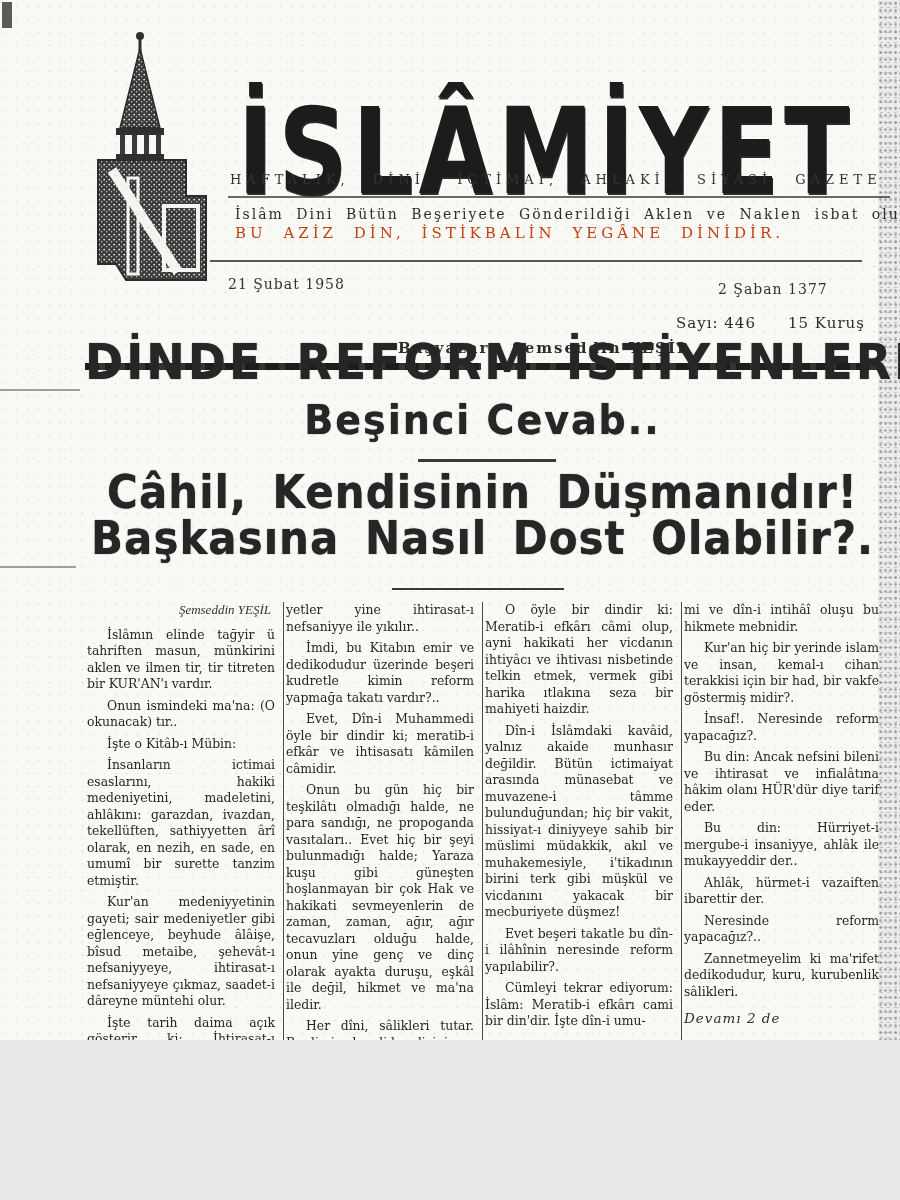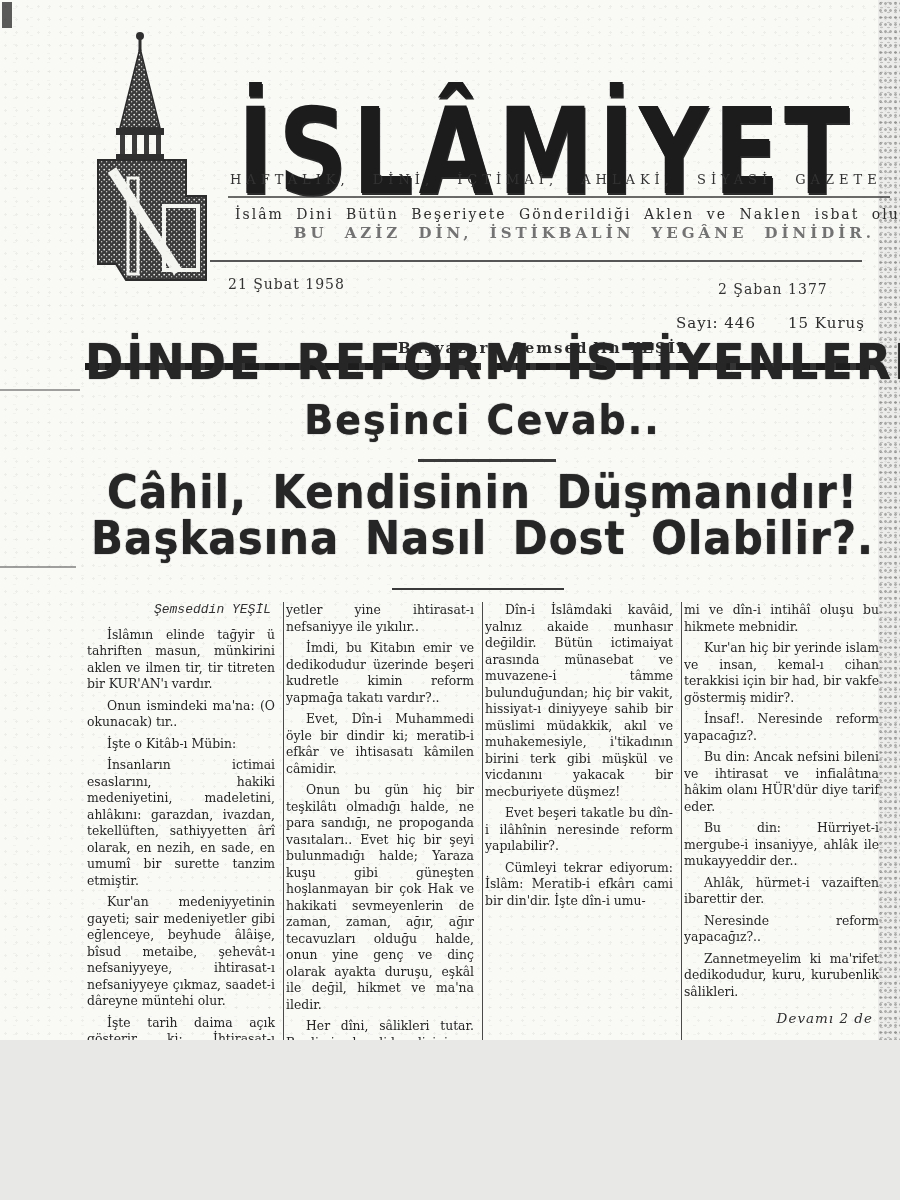--- a/index.html
+++ b/index.html
@@ -42,22 +42,22 @@
     font-family:"DejaVu Serif", serif;font-size:13px;color:#333;
     letter-spacing:5px;word-spacing:14px;white-space:nowrap;
   }
   .rule{position:absolute;background:#3a3a3a;height:2px;}
   .rule.r-sub{left:228px;top:196px;width:662px;opacity:.75;}
   .motto1{
     position:absolute;left:235px;top:206px;width:640px;text-align:center;
     font-size:14px;color:#2e2e2e;letter-spacing:2px;word-spacing:6px;white-space:nowrap;
   }
   .motto2{
-    position:absolute;left:235px;top:224px;width:640px;text-align:right;
-    font-size:15px;font-weight:bold;color:#737373;letter-spacing:4px;word-spacing:8px;white-space:nowrap;
+    position:absolute;left:235px;top:224px;width:640px;text-align:left;
+    font-size:15px;font-weight:normal;color:#c2410c;letter-spacing:4px;word-spacing:8px;white-space:nowrap;
   }
   .rule.r-info{left:210px;top:260px;width:652px;opacity:.85;}
   .date-left{position:absolute;left:228px;top:276px;font-size:14px;color:#333;letter-spacing:1px;}
   .date-right{position:absolute;left:718px;top:281px;font-size:14px;color:#333;letter-spacing:1px;}
   .editor{position:absolute;left:398px;top:314px;font-size:15px;font-weight:bold;color:#2c2c2c;letter-spacing:2px;margin-top:25px;}
   .issue{position:absolute;left:676px;top:314px;font-size:15px;color:#2c2c2c;letter-spacing:1px;}
   .price{position:absolute;left:788px;top:314px;font-size:15px;color:#2c2c2c;letter-spacing:1px;}
 
   .bar{position:absolute;top:363px;height:7px;background:
        repeating-linear-gradient(90deg,#1d1d1d 0 14px,#343434 14px 20px);}
@@ -86,24 +86,24 @@
   .col{
     width:199px;box-sizing:border-box;padding:0 8px 0 2px;
     border-right:1px solid #4a4a4a;overflow:hidden;
     font-size:12.4px;line-height:16.5px;text-align:justify;color:#262626;
   }
   .col:last-child{border-right:none;padding-right:2px;}
   .col p{margin:0 0 5px 0;text-indent:20px;}
   .col p.noindent{text-indent:0;}
   .byline{
     text-align:right;font-style:italic;font-size:13px;color:#333;
-    margin:0 4px 8px 0;font-family:Liberation Mono, monospace;
+    margin:0 4px 8px 0;font-family:Liberation Serif, serif;
   }
   .continuation{
-    text-align:right;font-style:italic;font-size:13.5px;color:#2e2e2e;
+    text-align:left;font-style:italic;font-size:13.5px;color:#2e2e2e;
     margin-top:10px;padding-right:6px;letter-spacing:1px;
   }
 </style>
 </head>
 <body>
 
 <div class="page">
 
   <div class="scan-band-right"></div>
   <div class="artifact a1"></div>
@@ -177,20 +177,21 @@
 
     <div class="col">
       <p class="noindent">yetler yine ihtirasat-ı nefsaniyye ile yıkılır..</p>
       <p>İmdi, bu Kitabın emir ve dedikodudur üzerinde beşeri kudretle kimin reform yapmağa takatı vardır?..</p>
       <p>Evet, Dîn-i Muhammedi öyle bir dindir ki; meratib-i efkâr ve ihtisasatı kâmilen câmidir.</p>
       <p>Onun bu gün hiç bir teşkilâtı olmadığı halde, ne para sandığı, ne propoganda vasıtaları.. Evet hiç bir şeyi bulunmadığı halde; Yaraza kuşu gibi güneşten hoşlanmayan bir çok Hak ve hakikati sevmeyenlerin de zaman, zaman, ağır, ağır tecavuzları olduğu halde, onun yine genç ve dinç olarak ayakta duruşu, eşkâl ile değil, hikmet ve ma'na iledir.</p>
       <p>Her dîni, sâlikleri tutar. Bu din ise kendi kendisini</p>
     </div>
 
     <div class="col">
+      <p>O öyle bir dindir ki: Meratib-i efkârı câmi olup, ayni hakikati her vicdanın ihtiyâcı ve ihtivası nisbetinde telkin etmek, vermek gibi harika ıtlakına seza bir mahiyeti haizdir.</p>
       <p>Dîn-i İslâmdaki kavâid, yalnız akaide munhasır değildir. Bütün ictimaiyat arasında münasebat ve muvazene-i tâmme bulunduğundan; hiç bir vakit, hissiyat-ı diniyyeye sahib bir müslimi müdakkik, akıl ve muhakemesiyle, i'tikadının birini terk gibi müşkül ve vicdanını yakacak bir mecburiyete düşmez!</p>
       <p>Evet beşeri takatle bu dîn-i ilâhînin neresinde reform yapılabilir?.</p>
       <p>Cümleyi tekrar ediyorum: İslâm: Meratib-i efkârı cami bir din'dir. İşte dîn-i umu-</p>
     </div>
 
     <div class="col">
       <p class="noindent">mi ve dîn-i intihâî oluşu bu hikmete mebnidir.</p>
       <p>Kur'an hiç bir yerinde islam ve insan, kemal-ı cihan terakkisi için bir had, bir vakfe göstermiş midir?.</p>
       <p>İnsaf!. Neresinde reform yapacağız?.</p>
       <p>Bu din: Ancak nefsini bileni ve ihtirasat ve infialâtına hâkim olanı HÜR'dür diye tarif eder.</p>

